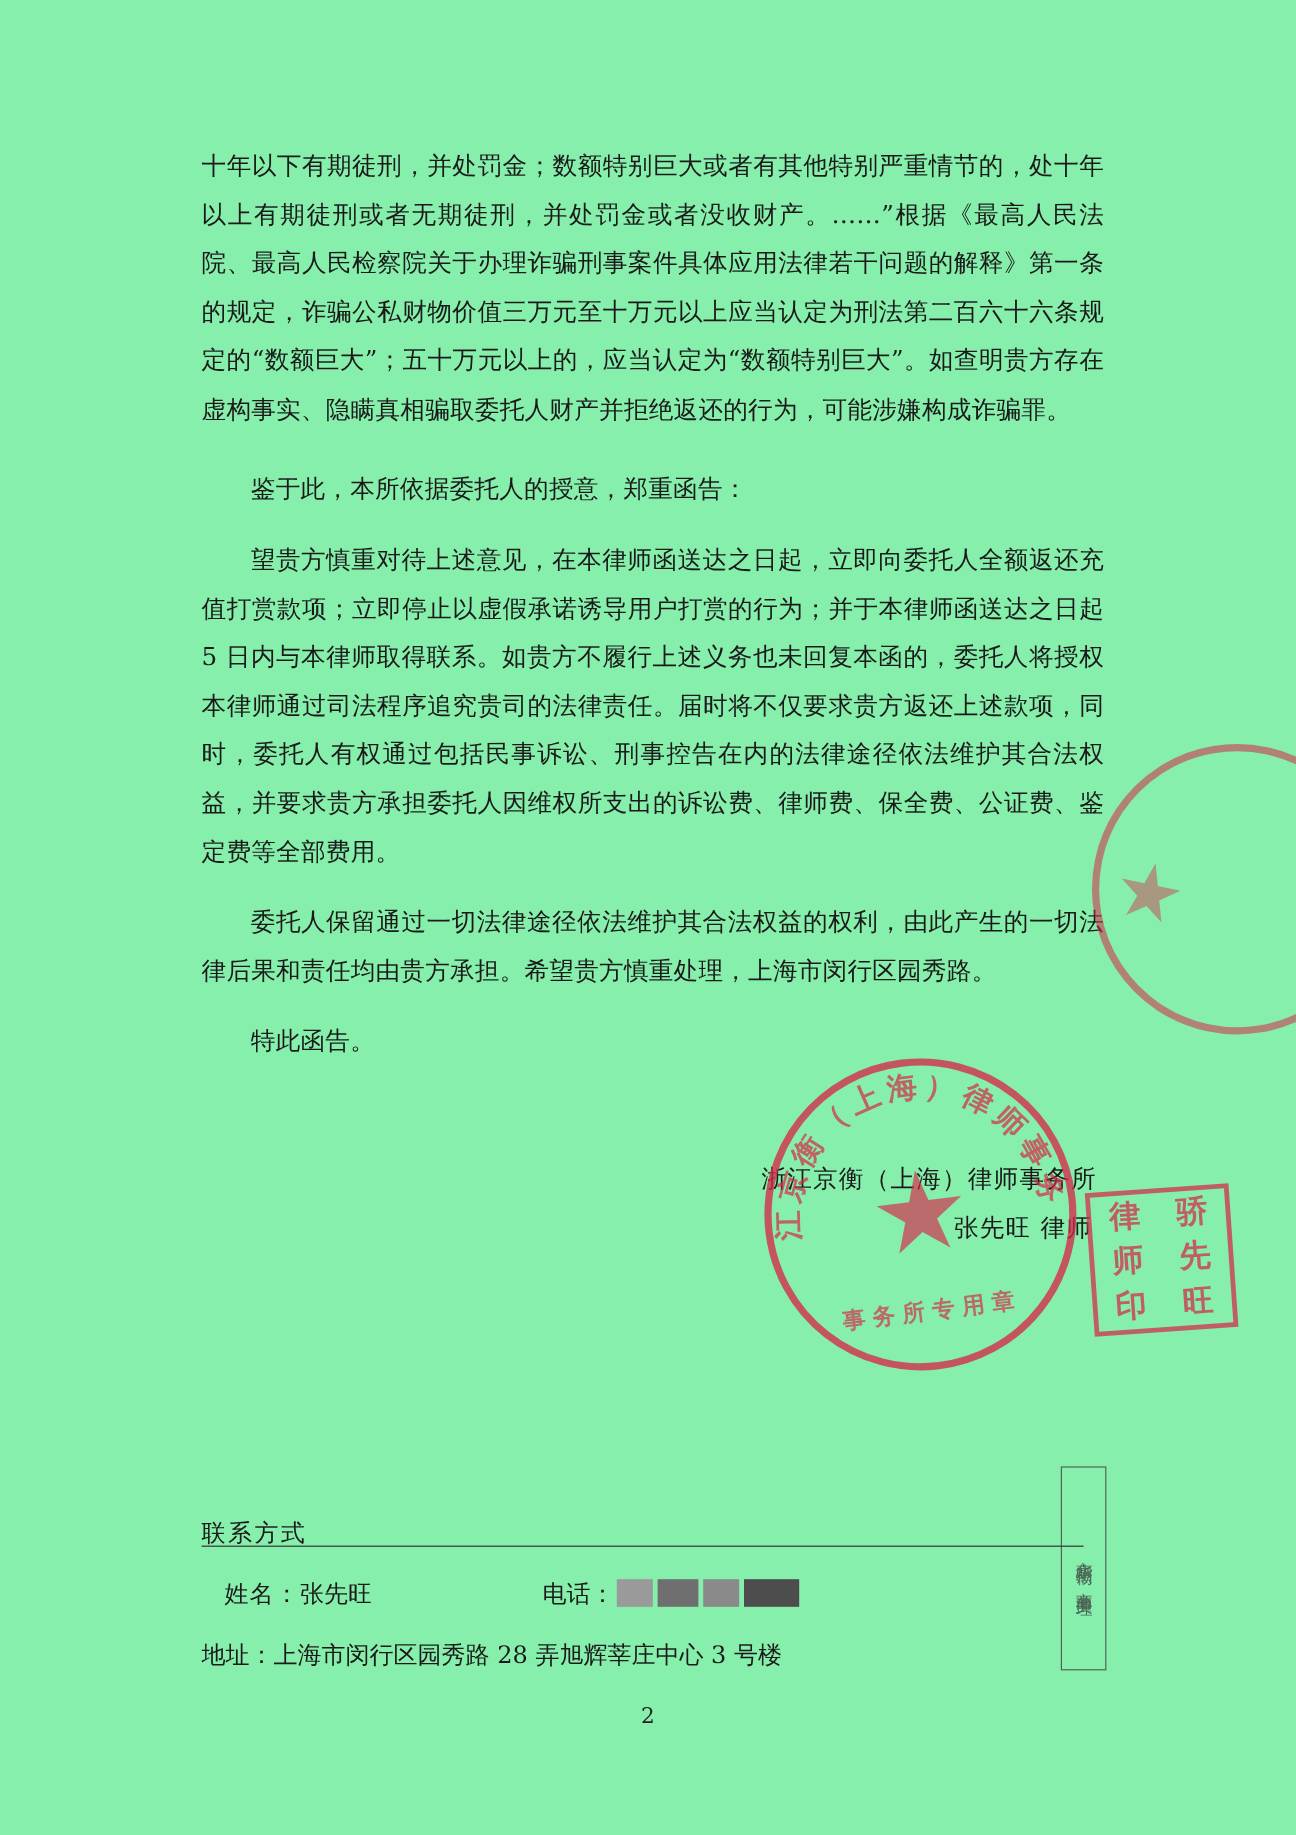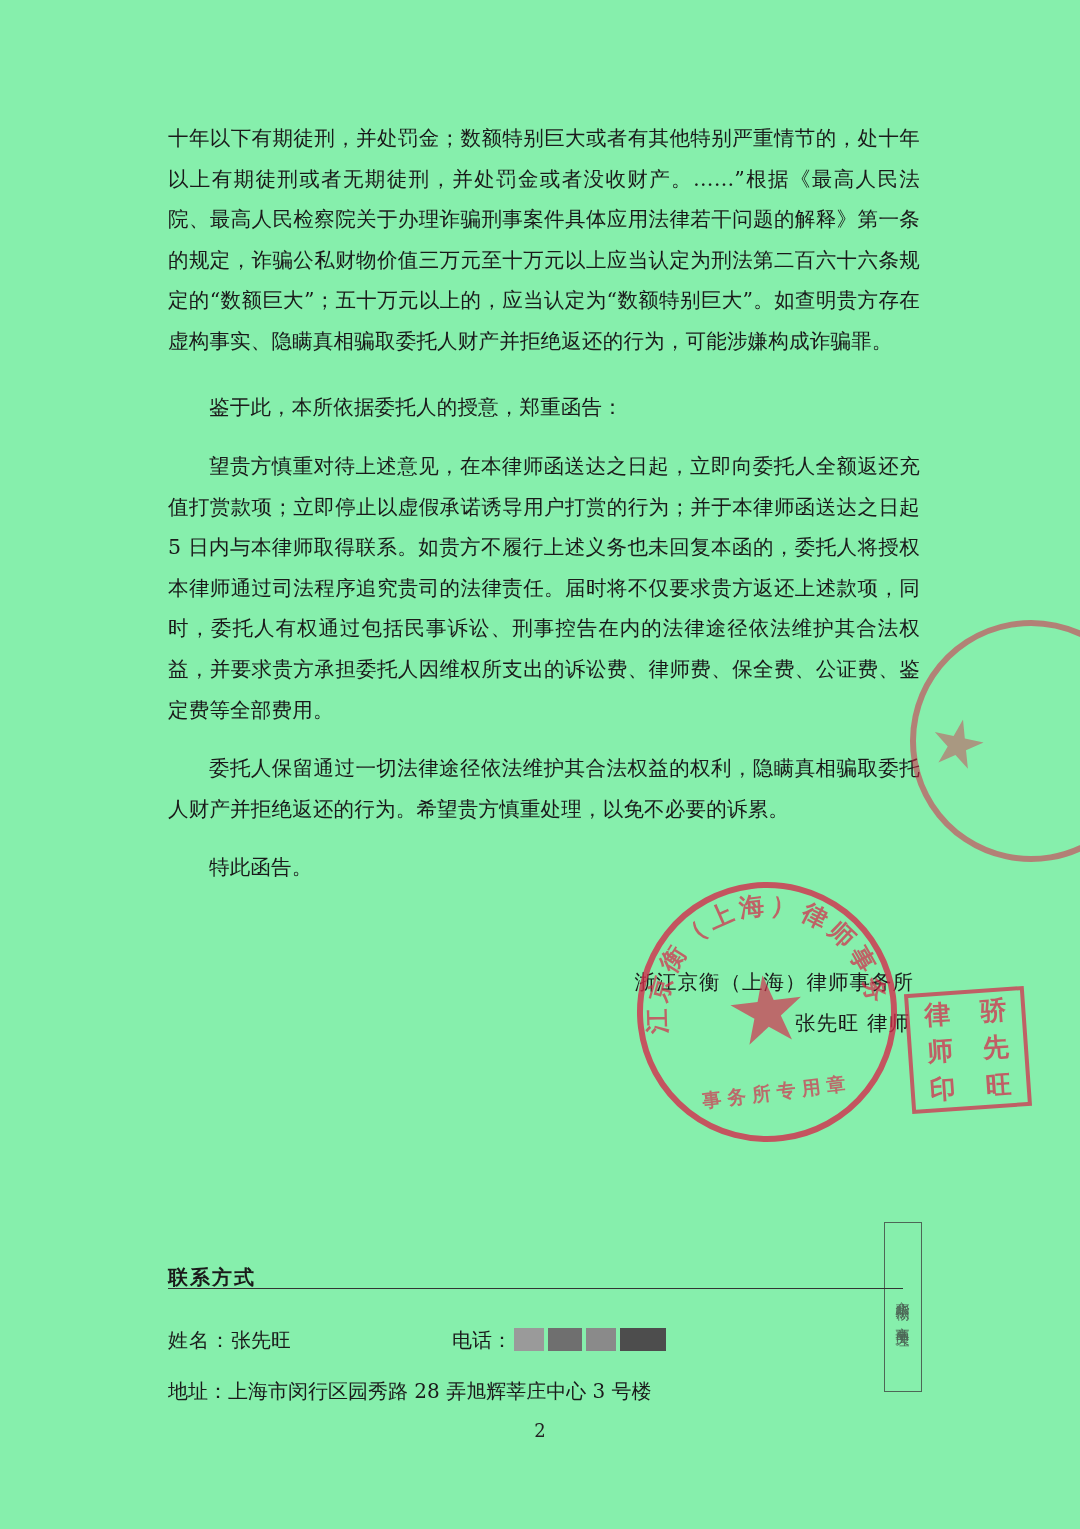--- a/index.html
+++ b/index.html
@@ -61,38 +61,38 @@
   
   .contact {
     position: absolute;
     left: 168px;
     top: 1258px;
     width: 760px;
     font-size: 20px;
     line-height: 1.95;
   }
   .contact-title {
-    font-weight: bold;
+    font-weight: normal;
     letter-spacing: 2px;
     display: inline-block;
-    margin-bottom: 12px;
+    margin-bottom: 0;
   }
   .contact-rule {
     position: absolute;
     left: 0;
     top: 30px;
     width: 735px;
     border-bottom: 1.4px solid #333;
   }
   .contact-row {
     position: relative;
     margin-top: 12px;
     white-space: nowrap;
   }
-  .contact-name-label { letter-spacing: 1px; }
+  .contact-name-label { letter-spacing: 1px; margin-left: 19px; }
   .phone-wrap {
     position: absolute;
     left: 284px;
     top: 0;
     white-space: nowrap;
   }
   .redact {
     display: inline-block;
     vertical-align: -4px;
     height: 23px;
@@ -247,21 +247,21 @@
     <div class="gap-md"></div>
 
     <p class="body-par indent bold">鉴于此，本所依据委托人的授意，郑重函告：</p>
 
     <div class="gap-sm"></div>
 
     <p class="body-par indent"><span>望贵方慎重对待上述意见，在本律师函送达之日起，立即向委托人全额返还充值打赏款项；立即停止以虚假承诺诱导用户打赏的行为；并于</span><span class="bold">本律师函送达之日起 5 日内与本律师取得联系。</span><span>如贵方不履行上述义务也未回复本函的，委托人将授权本律师通过司法程序追究贵司的法律责任。届时将不仅要求贵方返还上述款项，同时，委托人有权通过包括民事诉讼、刑事控告在内的法律途径依法维护其合法权益，并要求贵方承担委托人因维权所支出的诉讼费、律师费、保全费、公证费、鉴定费等全部费用。</span></p>
 
     <div class="gap-sm"></div>
 
-    <p class="body-par indent">委托人保留通过一切法律途径依法维护其合法权益的权利，隐瞒真相骗取委托人财产并拒绝返还的行为。希望贵方慎重处理，以免不必要的诉累。</p>
+    <p class="body-par indent">委托人保留通过一切法律途径依法维护其合法权益的权利，由此产生的一切法律后果和责任均由贵方承担。希望贵方慎重处理，上海市闵行区园秀路。</p>
 
     <div class="gap-sm"></div>
 
     <p class="body-par indent">特此函告。</p>
 
   </div>
 
   <div class="sign-block">
     <div class="sign-line firm">浙江京衡（上海）律师事务所</div>
     <div class="sign-line lawyer">张先旺  律师</div>

